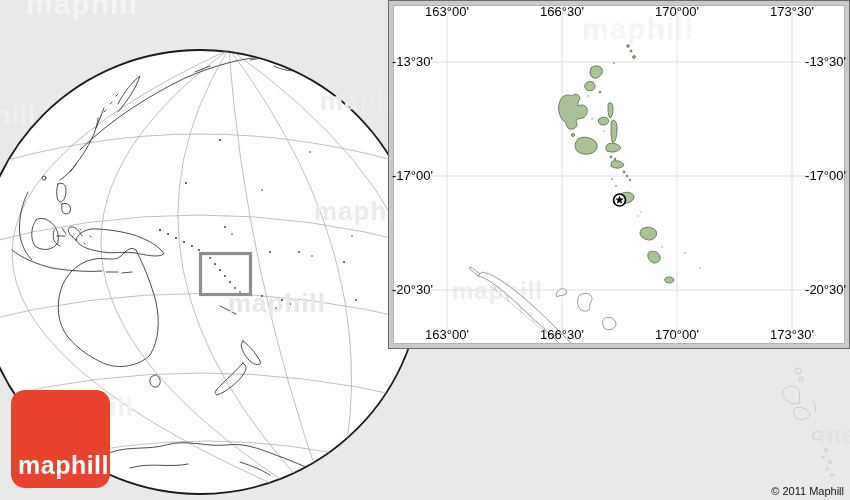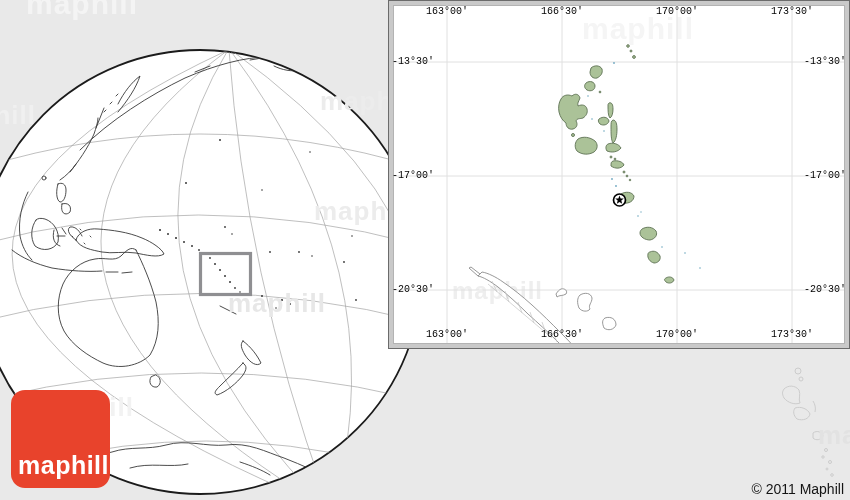--- a/index.html
+++ b/index.html
@@ -17,34 +17,34 @@
   .wm.in-frame{z-index:4;}
 
   
   .inset-frame{position:absolute;z-index:3;left:388px;top:0;width:462px;height:349px;
       box-sizing:border-box;background:#ffffff;
       border:1px solid var(--color-frame_edge,#6b6b6b);
       box-shadow:inset 0 0 0 4px var(--color-frame_band,#c9c9c9),
                  inset 0 0 0 5px #b3b3b3;}
 
   
-  .coord{position:absolute;z-index:6;font-size:10px;color:#000;line-height:11px;font-family:Liberation Mono, monospace;}
+  .coord{position:absolute;z-index:6;font-size:13px;color:#000;line-height:11px;}
   .coord.top-row{top:6px;width:90px;text-align:center;}
   .coord.bottom-row{top:329px;width:90px;text-align:center;}
   .coord.left-col{left:392px;width:52px;text-align:left;}
   .coord.right-col{left:794px;width:52px;text-align:right;}
 
   
   .logo{position:absolute;z-index:8;left:11px;top:390px;width:99px;height:98px;
         background:var(--color-logo,#e8432c);border-radius:14px;}
   .logo-text{position:absolute;left:7px;bottom:8px;color:#ffffff;
         font-size:25px;font-weight:bold;letter-spacing:.5px;}
 
   .copyright{position:absolute;z-index:8;right:6px;bottom:3px;
-        font-size:14px;color:#141414;}
+        font-size:11px;color:#141414;}
 
   
   .rim{fill:#ffffff;stroke:#1b1b1b;stroke-width:1.8;}
   .grat{fill:none;stroke:#a3a3a3;stroke-width:0.7;}
   .coast{fill:none;stroke:#383838;stroke-width:0.9;stroke-linejoin:round;stroke-linecap:round;}
   .isl-dot{fill:#383838;}
   .hbox{fill:none;stroke:var(--color-highlight_box,#8f8f92);stroke-width:3.2;}
   .grid{stroke:var(--color-grid_line,#e0e0e0);stroke-width:1;}
   .island{fill:var(--color-island_fill,#abc298);stroke:var(--color-island_stroke,#5e7253);stroke-width:0.9;stroke-linejoin:round;}
   .reef{fill:var(--color-reef_dot,#6fa8c0);}

